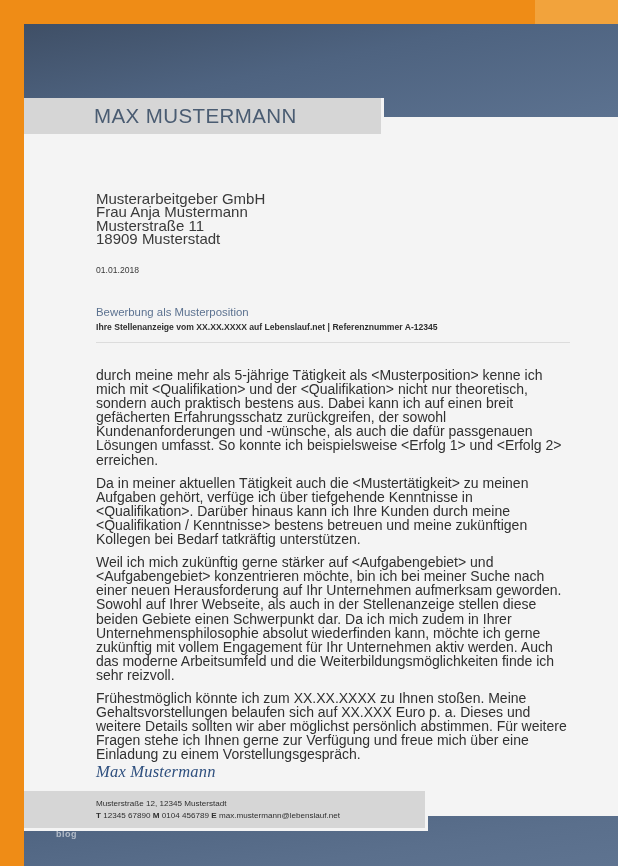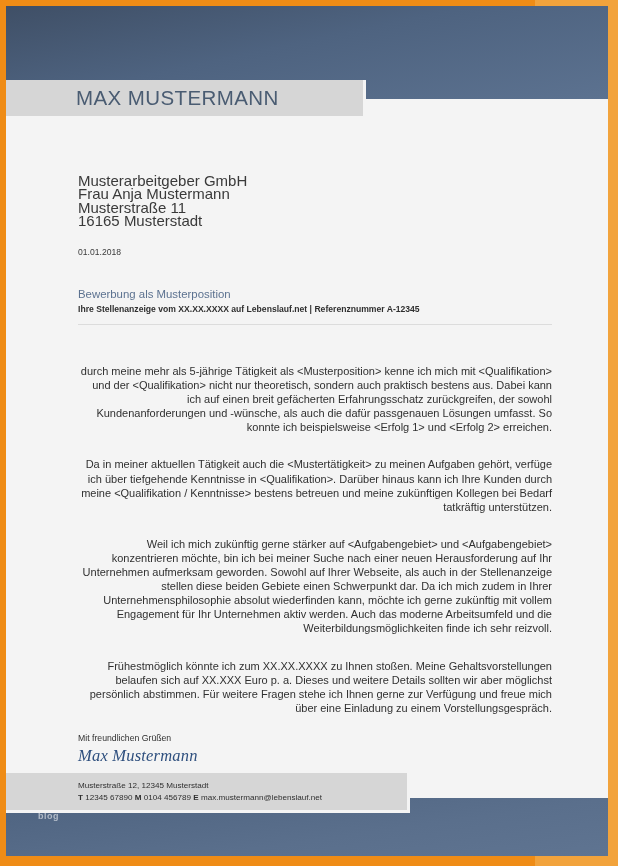--- a/index.html
+++ b/index.html
@@ -14,21 +14,21 @@
     font-family: "Liberation Sans", sans-serif;
     background: #f2a33c;
   }
 
   
   #page {
     position: relative;
     width: 535px;
     height: 866px;
     background: #ef8c16;
-    padding: 6px;
+    padding: 24px;
   }
 
   
   #sheet {
     position: relative;
     width: 602px;
     height: 850px;
     background: #f4f4f4;
     overflow: hidden;
   }
@@ -129,25 +129,25 @@
     width: 474px;
   }
 
   .salutation {
     font-size: 8.7px;
     color: #303030;
     line-height: 14px;
   }
 
   .para {
-    font-size: 11px;
+    font-size: 14px;
     color: #303030;
     line-height: 14.1px;
-    text-align: right;
-    margin-top: 23px;
+    text-align: left;
+    margin-top: 9px;
   }
 
   .closing {
     margin-top: 16px;
     font-size: 8.7px;
     color: #303030;
     line-height: 14px;
   }
 
   .signature {
@@ -219,38 +219,37 @@
     <div id="name-band">
       <div class="name-text">MAX MUSTERMANN</div>
     </div>
 
     <div id="content">
 
       <div class="recipient">
         <div>Musterarbeitgeber GmbH</div>
         <div>Frau Anja Mustermann</div>
         <div>Musterstraße 11</div>
-        <div>16165 Musterstadt</div>
+        <div>18909 Musterstadt</div>
       </div>
 
       <div class="date">01.01.2018</div>
 
       <div class="subject-block">
         <div class="subject-main">Bewerbung als Musterposition</div>
         <div class="subject-sub">Ihre Stellenanzeige vom XX.XX.XXXX auf Lebenslauf.net | Referenznummer A-12345</div>
         <div class="divider"></div>
       </div>
 
       <div class="body-block">
         <div class="para">durch meine mehr als 5-jährige Tätigkeit als &lt;Musterposition&gt; kenne ich mich mit &lt;Qualifikation&gt; und der &lt;Qualifikation&gt; nicht nur theoretisch, sondern auch praktisch bestens aus. Dabei kann ich auf einen breit gefächerten Erfahrungsschatz zurückgreifen, der sowohl Kundenanforderungen und -wünsche, als auch die dafür passgenauen Lösungen umfasst. So konnte ich beispielsweise &lt;Erfolg 1&gt; und &lt;Erfolg 2&gt; erreichen.</div>
         <div class="para">Da in meiner aktuellen Tätigkeit auch die &lt;Mustertätigkeit&gt; zu meinen Aufgaben gehört, verfüge ich über tiefgehende Kenntnisse in &lt;Qualifikation&gt;. Darüber hinaus kann ich Ihre Kunden durch meine &lt;Qualifikation / Kenntnisse&gt; bestens betreuen und meine zukünftigen Kollegen bei Bedarf tatkräftig unterstützen.</div>
         <div class="para">Weil ich mich zukünftig gerne stärker auf &lt;Aufgabengebiet&gt; und &lt;Aufgabengebiet&gt; konzentrieren möchte, bin ich bei meiner Suche nach einer neuen Herausforderung auf Ihr Unternehmen aufmerksam geworden. Sowohl auf Ihrer Webseite, als auch in der Stellenanzeige stellen diese beiden Gebiete einen Schwerpunkt dar. Da ich mich zudem in Ihrer Unternehmensphilosophie absolut wiederfinden kann, möchte ich gerne zukünftig mit vollem Engagement für Ihr Unternehmen aktiv werden. Auch das moderne Arbeitsumfeld und die Weiterbildungsmöglichkeiten finde ich sehr reizvoll.</div>
         <div class="para">Frühestmöglich könnte ich zum XX.XX.XXXX zu Ihnen stoßen. Meine Gehaltsvorstellungen belaufen sich auf XX.XXX Euro p. a. Dieses und weitere Details sollten wir aber möglichst persönlich abstimmen. Für weitere Fragen stehe ich Ihnen gerne zur Verfügung und freue mich über eine Einladung zu einem Vorstellungsgespräch.</div>
 
-        <div class="closing">Mit freundlichen Grüßen</div>
         <div class="signature">Max Mustermann</div>
       </div>
 
     </div>
 
     <div id="footer-blue"></div>
 
     <div id="watermark">blog</div>
 
     <div id="footer-band">

